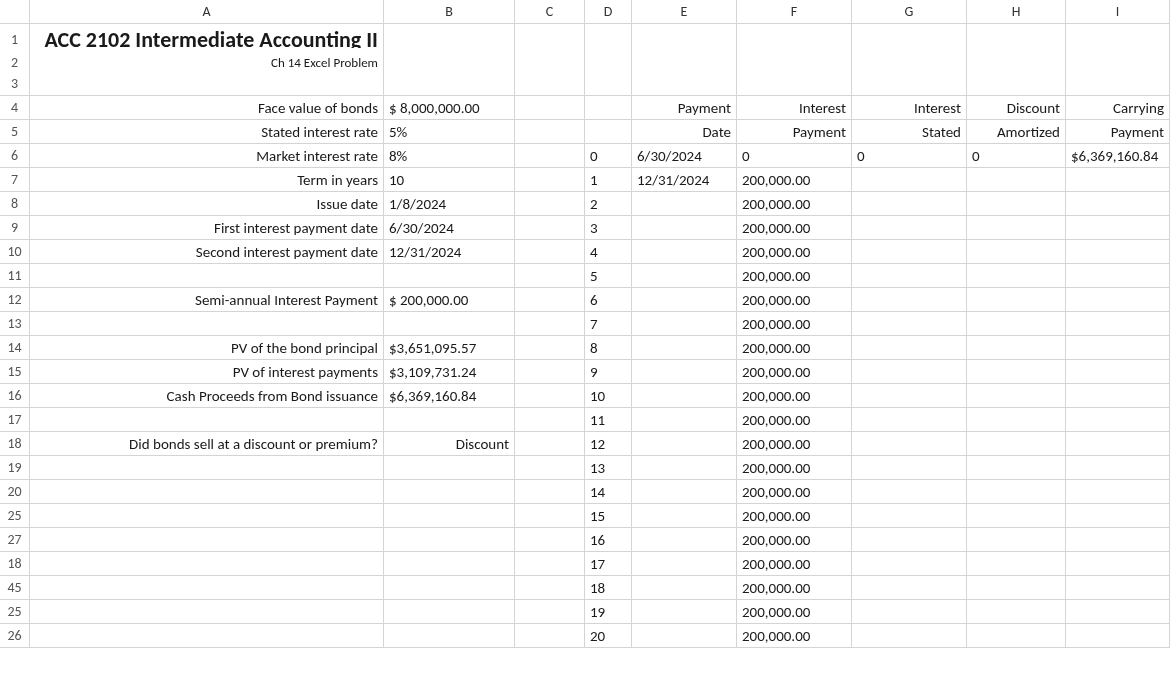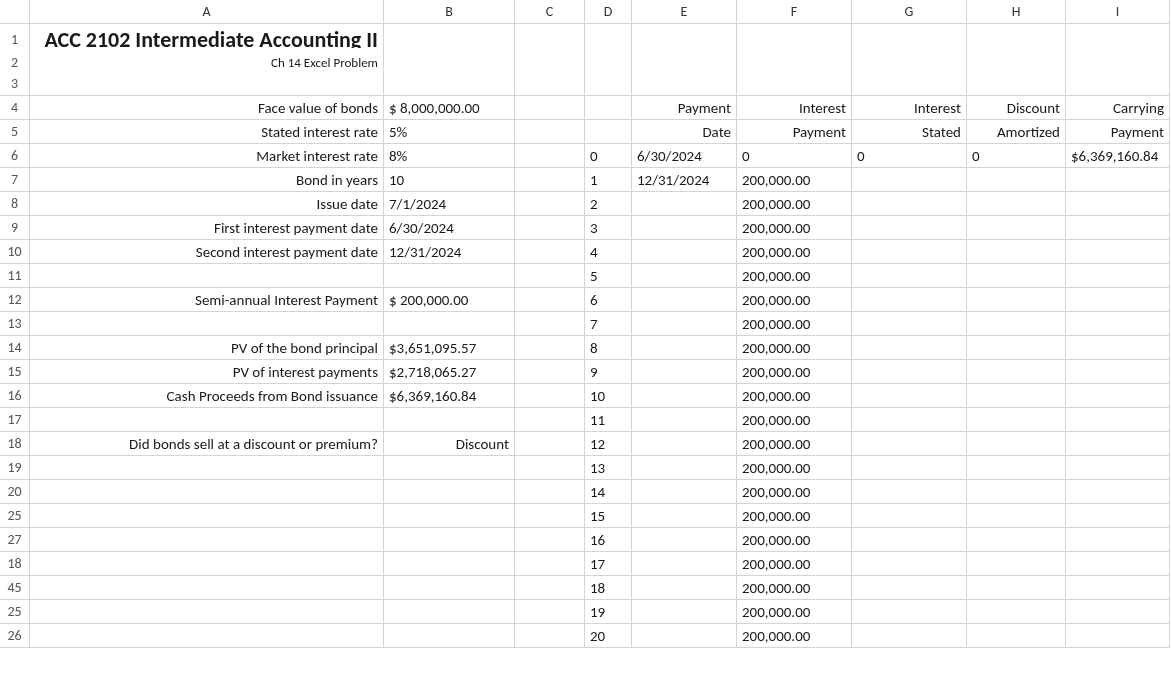--- a/index.html
+++ b/index.html
@@ -139,32 +139,32 @@
     <div class="cell left">Market interest rate</div>
     <div class="cell right">8%</div>
     <div class="cell"></div>
     <div class="cell right">0</div>
     <div class="cell right">6/30/2024</div>
     <div class="cell right">0</div>
     <div class="cell right">0</div>
     <div class="cell right">0</div>
     <div class="cell right">$6,369,160.84</div>
     <div class="rownum">7</div>
-    <div class="cell left">Bond in years</div>
+    <div class="cell left">Term in years</div>
     <div class="cell right">10</div>
     <div class="cell"></div>
     <div class="cell right">1</div>
     <div class="cell right">12/31/2024</div>
     <div class="cell right">200,000.00</div>
     <div class="cell"></div>
     <div class="cell"></div>
     <div class="cell"></div>
     <div class="rownum">8</div>
     <div class="cell left">Issue date</div>
-    <div class="cell right">7/1/2024</div>
+    <div class="cell right">1/8/2024</div>
     <div class="cell"></div>
     <div class="cell right">2</div>
     <div class="cell"></div>
     <div class="cell right">200,000.00</div>
     <div class="cell"></div>
     <div class="cell"></div>
     <div class="cell"></div>
     <div class="rownum">9</div>
     <div class="cell left">First interest payment date</div>
     <div class="cell right">6/30/2024</div>
@@ -220,21 +220,21 @@
     <div class="cell right">$3,651,095.57</div>
     <div class="cell"></div>
     <div class="cell right">8</div>
     <div class="cell"></div>
     <div class="cell right">200,000.00</div>
     <div class="cell"></div>
     <div class="cell"></div>
     <div class="cell"></div>
     <div class="rownum">15</div>
     <div class="cell left">PV of interest payments</div>
-    <div class="cell right">$2,718,065.27</div>
+    <div class="cell right">$3,109,731.24</div>
     <div class="cell"></div>
     <div class="cell right">9</div>
     <div class="cell"></div>
     <div class="cell right">200,000.00</div>
     <div class="cell"></div>
     <div class="cell"></div>
     <div class="cell"></div>
     <div class="rownum">16</div>
     <div class="cell left">Cash Proceeds from Bond issuance</div>
     <div class="cell right">$6,369,160.84</div>

